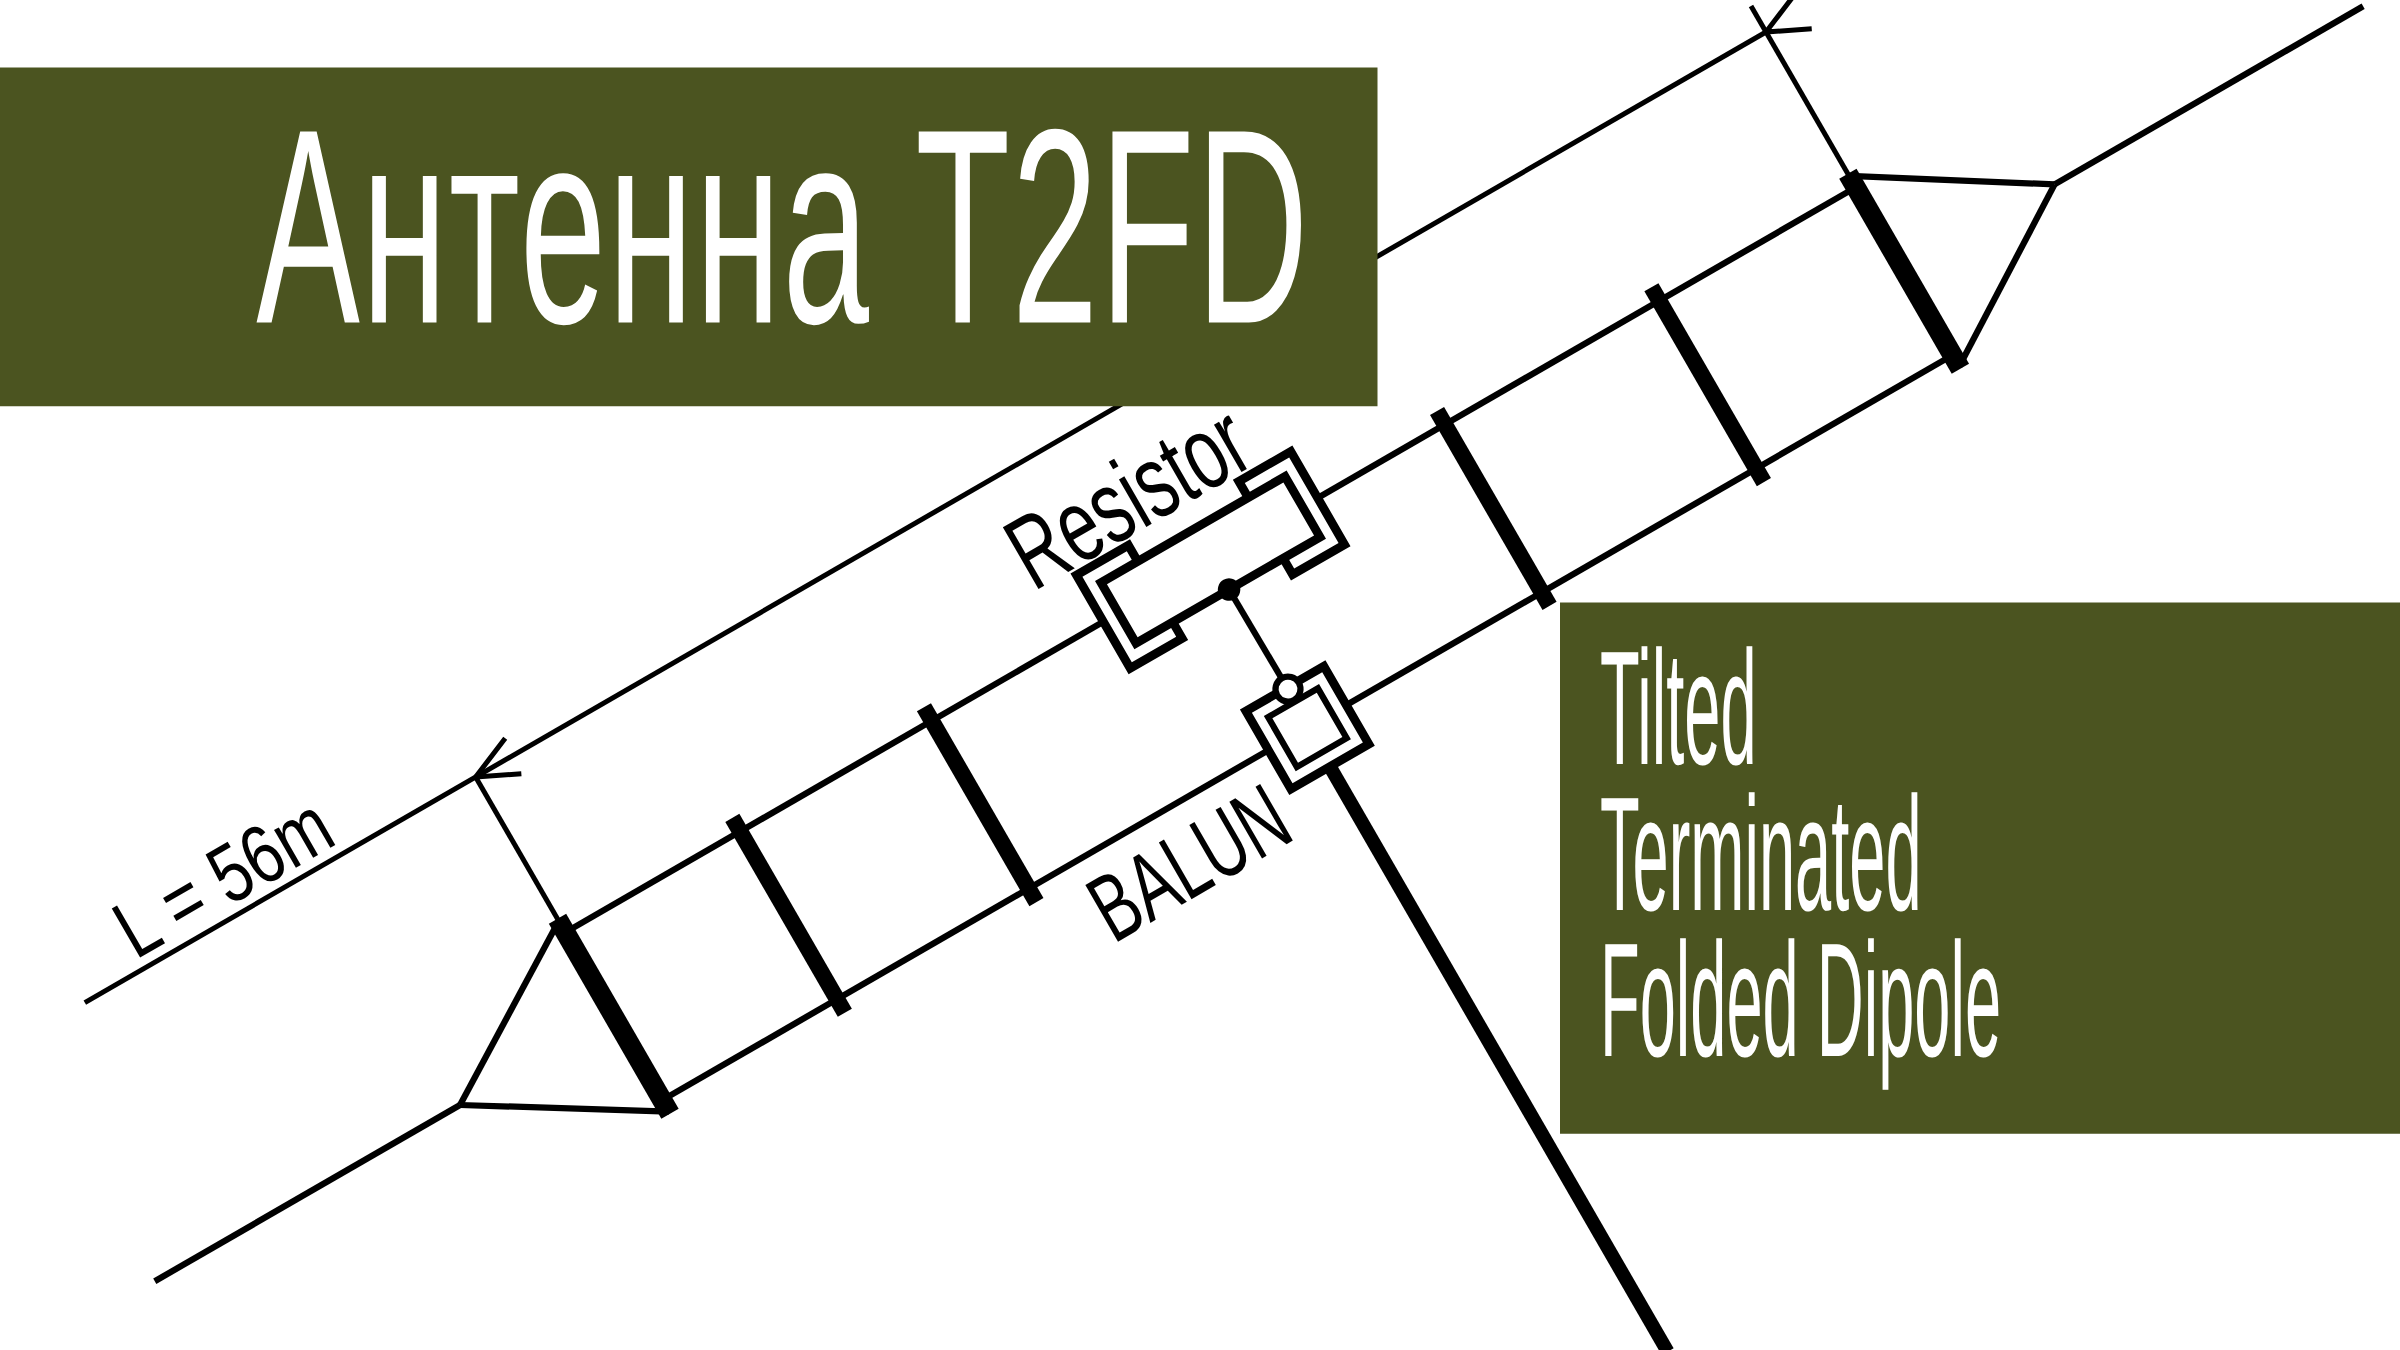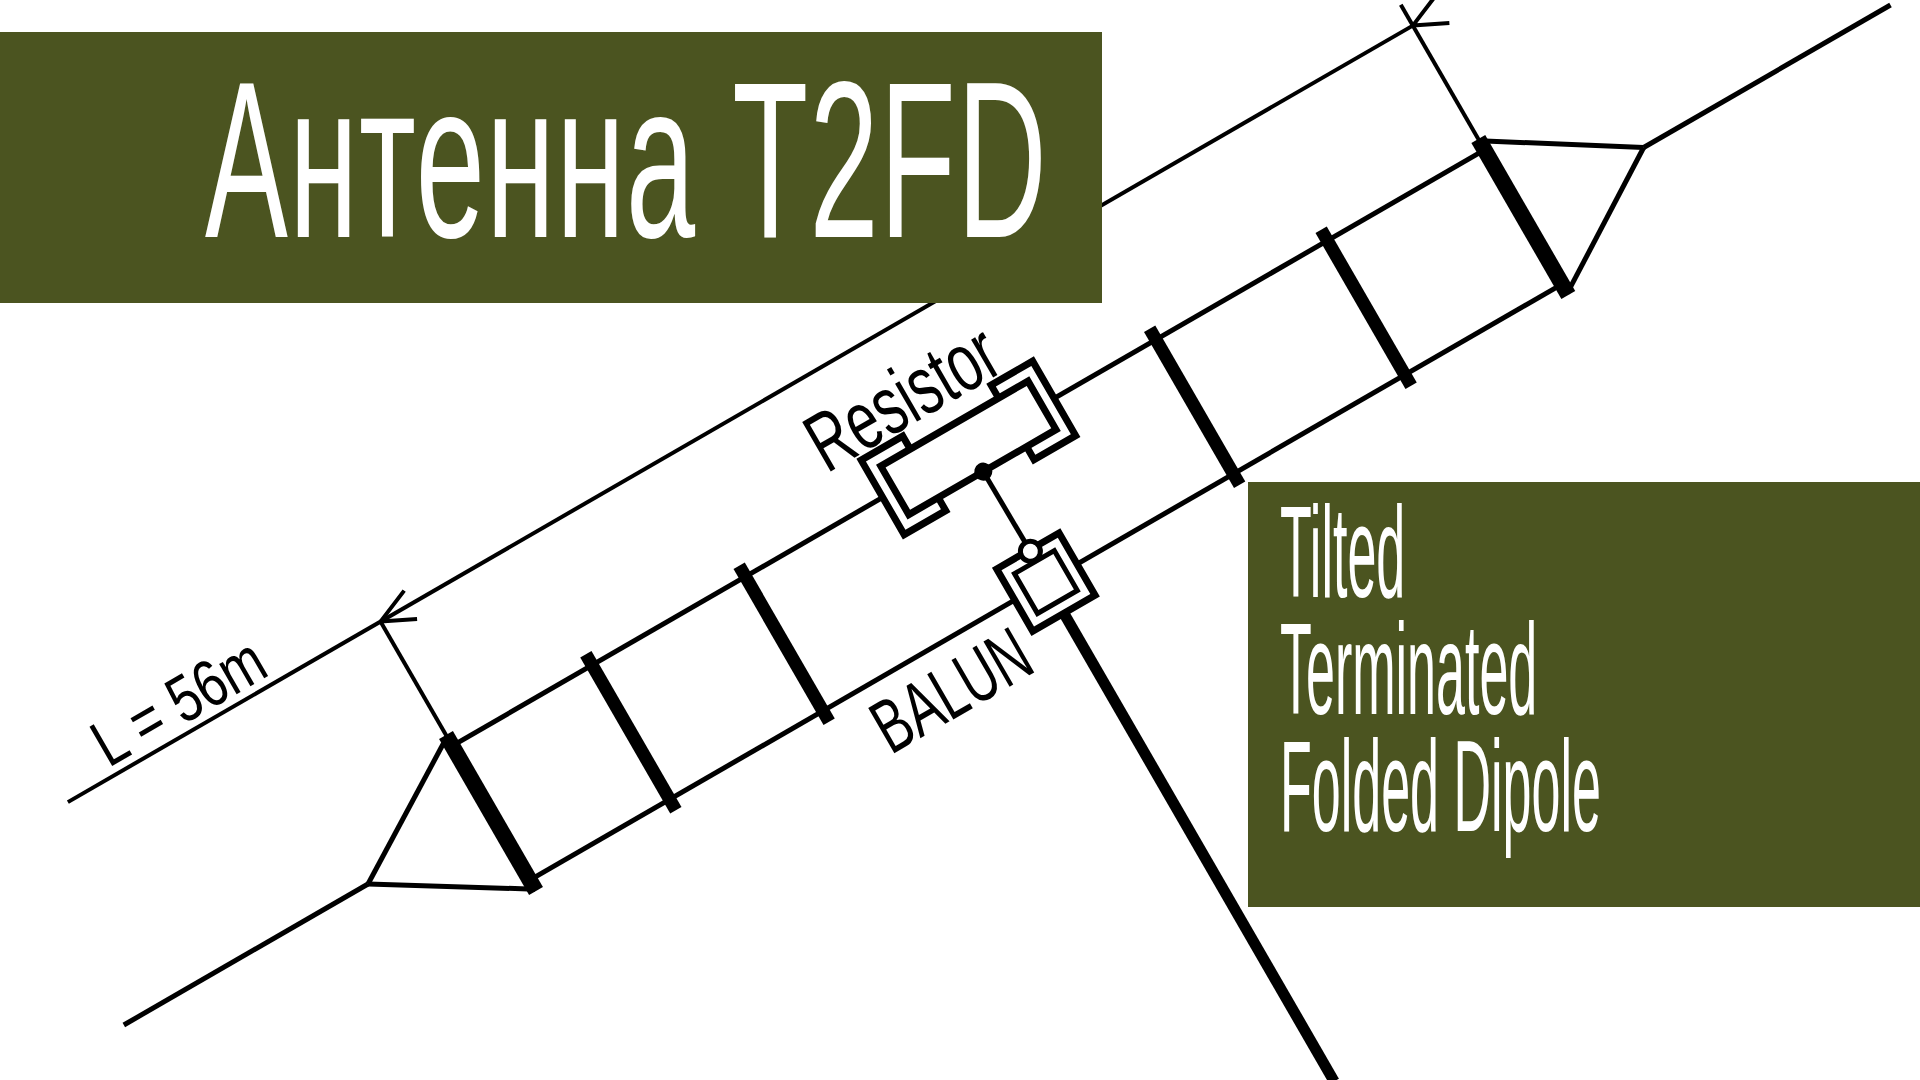--- a/index.html
+++ b/index.html
@@ -24,28 +24,28 @@
   .w11{stroke-width:11px;}
   .bar{fill:var(--line);stroke:none;}
   .comp{fill:#ffffff;stroke:var(--line);stroke-width:7px;}
   .comp-thin{fill:#ffffff;stroke:var(--line);stroke-width:5px;}
   .dot-filled{fill:var(--line);stroke:none;}
   .dot-open{fill:#ffffff;stroke:var(--line);stroke-width:5px;}
   .diagram-label{fill:var(--line);font-family:"Liberation Sans",sans-serif;font-weight:400;}
 
   
   .accent-box{position:absolute;background:var(--accent);z-index:10;}
-  #title-banner{left:0;top:32px;width:1102px;height:271px;display:flex;align-items:center;overflow:hidden;}
+  #title-banner{left:0;top:54px;width:1102px;height:271px;display:flex;align-items:center;overflow:hidden;}
   #title-banner .banner-text{
     display:inline-block;margin-left:205px;margin-top:-14px;
     font-size:222px;line-height:271px;color:var(--text-on-accent);
     white-space:nowrap;letter-spacing:0.01em;
     transform:scaleX(0.56);transform-origin:0 50%;
   }
-  #info-box{left:1248px;top:482px;width:672px;height:425px;padding:12px 0 0 32px;overflow:hidden;}
+  #info-box{left:1248px;top:482px;width:672px;height:425px;padding:26px 0 0 32px;overflow:hidden;}
   .info-line{
     display:block;font-size:130px;line-height:117px;color:var(--text-on-accent);
     white-space:nowrap;transform:scaleX(0.40);transform-origin:0 50%;
   }
 </style>
 </head>
 <body>
 
 <div id="canvas">
 

